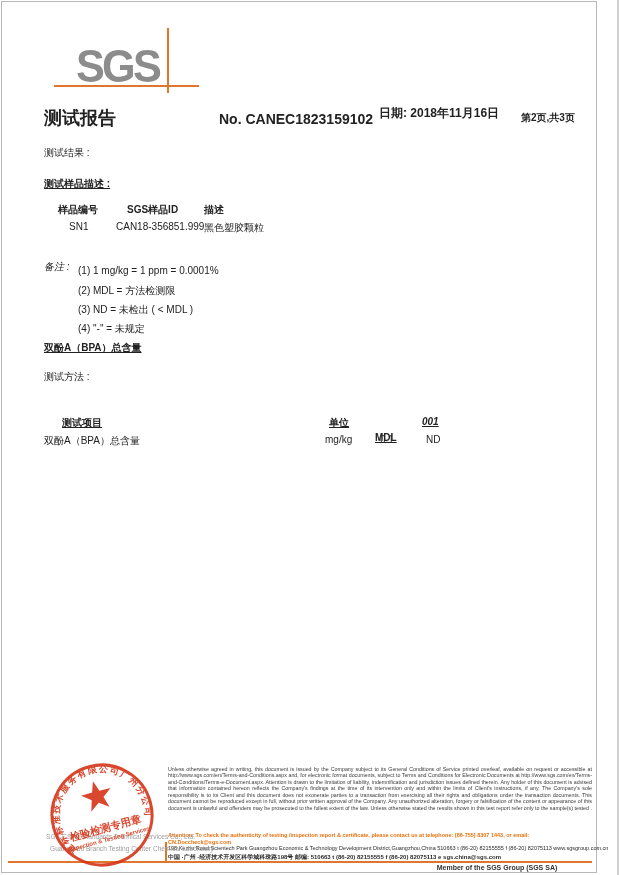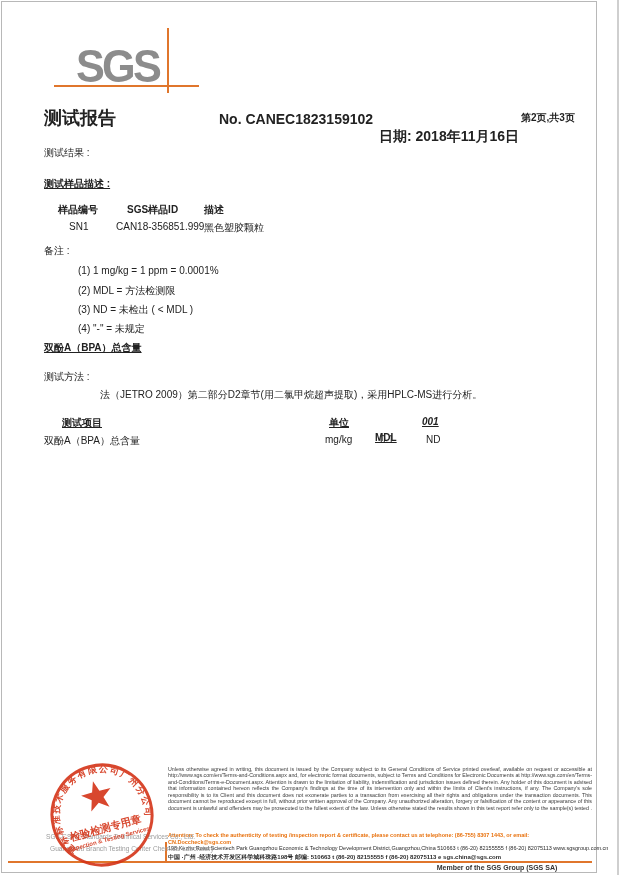--- a/index.html
+++ b/index.html
@@ -9,36 +9,36 @@
   .abs { position:absolute; white-space:nowrap; }
 
   
   .logo-text { left:76px; top:38px; font-size:47px; font-weight:bold; color:#8c8c8c; letter-spacing:-3px; transform:scaleX(0.92); transform-origin:left; }
   .logo-hline { left:54px; top:85px; width:145px; height:2px; background:#e0762c; }
   .logo-vline { left:167px; top:28px; width:2px; height:65px; background:#e0762c; }
 
   
   .doc-title { left:44px; top:106px; font-size:18px; font-weight:bold; color:#222; }
   .report-no { left:219px; top:111px; font-size:14px; font-weight:bold; color:#222; }
-  .report-date { left:379px; top:128px; font-size:14px; font-weight:bold; color:#222; }
+  .report-date { left:379px; top:105px; font-size:12px; font-weight:bold; color:#222; }
   .page-info { left:521px; top:111px; font-size:10px; font-weight:bold; color:#222; }
 
   .body-text { font-size:10px; color:#222; }
   .results-label { left:44px; top:146px; }
   .sample-heading { left:44px; top:177px; font-weight:bold; text-decoration:underline; }
 
   .s-col-h { font-weight:bold; }
   .s-h1 { left:58px;  top:203px; }
   .s-h2 { left:127px; top:203px; }
   .s-h3 { left:204px; top:203px; }
   .s-c1 { left:69px;  top:221px; }
   .s-c2 { left:116px; top:221px; }
   .s-c3 { left:204px; top:221px; }
 
-  .remarks-label { left:44px; top:244px; }
+  .remarks-label { left:44px; top:260px;font-style:italic; }
   .note { left:78px; }
   .note-0 { top:265px; } .note-1 { top:284px; } .note-2 { top:303px; } .note-3 { top:322px; }
 
   .section-heading { left:44px; top:341px; font-weight:bold; text-decoration:underline; }
   .method-label { left:44px; top:370px;text-align:right; }
   .method-1 { left:100px; top:368px; }
   .method-2 { left:100px; top:388px; }
 
   .r-h { font-weight:bold; text-decoration:underline; }
   .r-h1 { left:62px;  top:416px; }
@@ -94,21 +94,20 @@
   <div class="abs body-text s-c3">黑色塑胶颗粒</div>
 
   <div class="abs body-text remarks-label">备注 :</div>
   <div class="abs body-text note note-0">(1) 1 mg/kg = 1 ppm = 0.0001%</div>
   <div class="abs body-text note note-1">(2) MDL = 方法检测限</div>
   <div class="abs body-text note note-2">(3) ND = 未检出 ( &lt; MDL )</div>
   <div class="abs body-text note note-3">(4) "-" = 未规定</div>
 
   <div class="abs body-text section-heading">双酚A（BPA）总含量</div>
   <div class="abs body-text method-label">测试方法 :</div>
-  <div class="abs body-text method-2">法（JETRO 2009）第二部分D2章节(用二氯甲烷超声提取)，采用HPLC-MS进行分析。</div>
 
   <div class="abs body-text r-h r-h1">测试项目</div>
   <div class="abs body-text r-h r-h2">单位</div>
   <div class="abs body-text r-h r-h3">MDL</div>
   <div class="abs body-text r-h r-h4">001</div>
   <div class="abs body-text r-c1">双酚A（BPA）总含量</div>
   <div class="abs body-text r-c2">mg/kg</div>
   <div class="abs body-text r-c3">0.1</div>
   <div class="abs body-text r-c4">ND</div>
 

